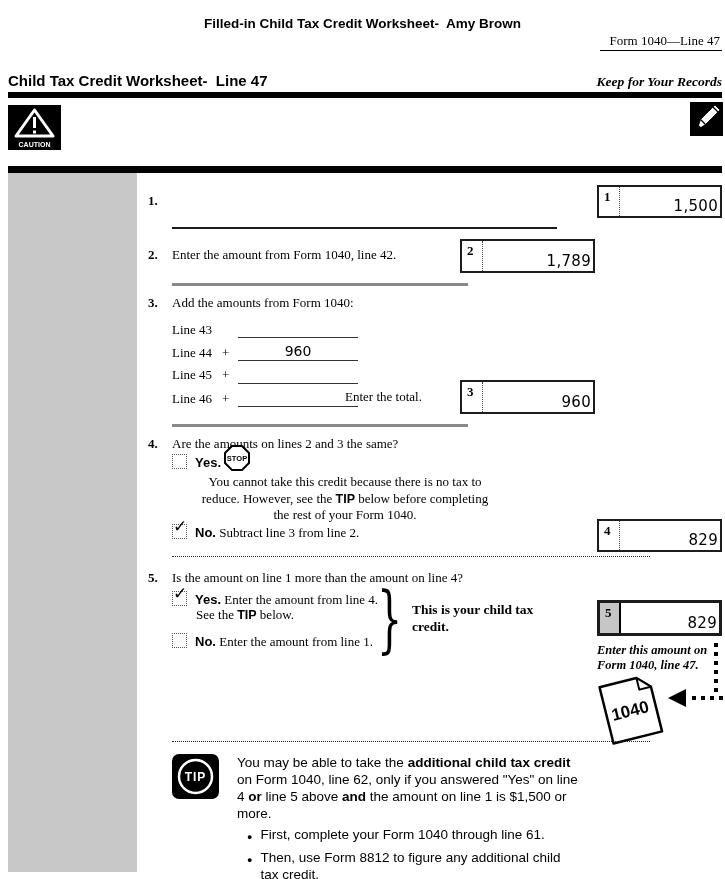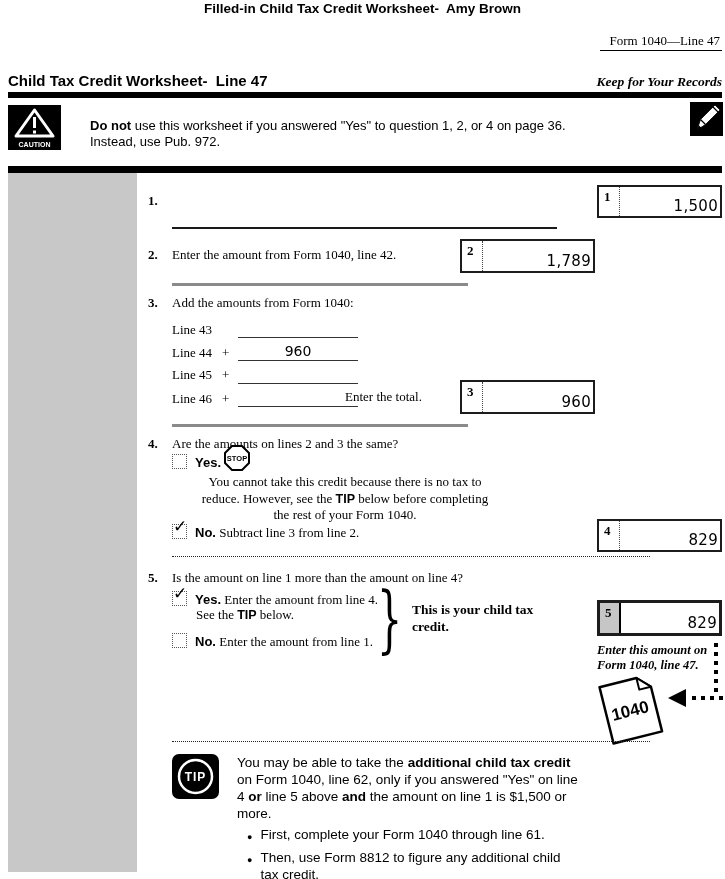--- a/index.html
+++ b/index.html
@@ -46,39 +46,35 @@
          transform:scaleX(.55);transform-origin:left top;}
   .bullet-row{display:flex;}
   .bullet-row .g{font-size:9px;padding:3px 8px 0 0;}
   .tiptext{font-family:"Liberation Sans",sans-serif;font-size:13.5px;line-height:17px;}
 </style>
 </head>
 <body>
 
 <div class="page">
 
-  <div class="abs center title sans b" style="top:1px;left:0;" data-bind="page.title">Filled-in Child Tax Credit Worksheet-  Amy Brown</div>
+  <div class="abs center title sans b" style="top:16px;left:0;" data-bind="page.title">Filled-in Child Tax Credit Worksheet-  Amy Brown</div>
   <div class="abs formref serif" style="top:33px;right:3px;" data-bind="page.form_ref">Form 1040—Line 47</div>
 
   <div class="abs sectitle sans b" style="top:72px;left:8px;" data-bind="page.section_title">Child Tax Credit Worksheet-  Line 47</div>
   <div class="abs keep serif i" style="top:74px;right:3px;" data-bind="page.keep_note">Keep for Your Records</div>
 
   <div class="abs bar" style="top:92px;left:8px;width:714px;height:6px;"></div>
 
   <svg class="abs" style="left:8px;top:105px;" width="53" height="45">
     <rect width="53" height="45" fill="#000"></rect>
     <path d="M26.5 5 L45 31 L8 31 Z" fill="none" stroke="#fff" stroke-width="3" stroke-linejoin="round"></path>
     <rect x="25" y="12" width="3" height="11" fill="#fff"></rect>
     <rect x="25" y="25.5" width="3" height="3" fill="#fff"></rect>
     <text x="26.5" y="42" fill="#fff" font-size="7" font-weight="bold" text-anchor="middle" font-family="Liberation Sans, sans-serif" data-bind="caution.icon_label">CAUTION</text>
   </svg>
-  <div class="abs sans" style="left:90px;top:118px;font-size:13px;line-height:16px;">
-    <span class="b" data-bind="caution.lead_bold">Do not</span><span data-bind="caution.line1_rest"> use this worksheet if you answered "Yes" to question 1, 2, or 4 on page 36.</span><br>
-    <span data-bind="caution.line2">Instead, use Pub. 972.</span>
-  </div>
   <svg class="abs" style="left:690px;top:102px;" width="33" height="34">
     <rect width="33" height="34" fill="#000"></rect>
     <polygon points="7,28 10.5,17.5 25,3 30,8 15.5,22.5" fill="#fff" stroke="#000" stroke-width="0.8"></polygon>
     <line x1="10.5" y1="17.5" x2="15.5" y2="22.5" stroke="#000" stroke-width="1.2"></line>
     <line x1="23" y1="5" x2="28" y2="10" stroke="#000" stroke-width="1.2"></line>
     <polygon points="7,28 8.8,23.2 11.8,26.2" fill="#000"></polygon>
   </svg>
 
   <div class="abs bar" style="top:166px;left:8px;width:714px;height:7px;"></div>
 

